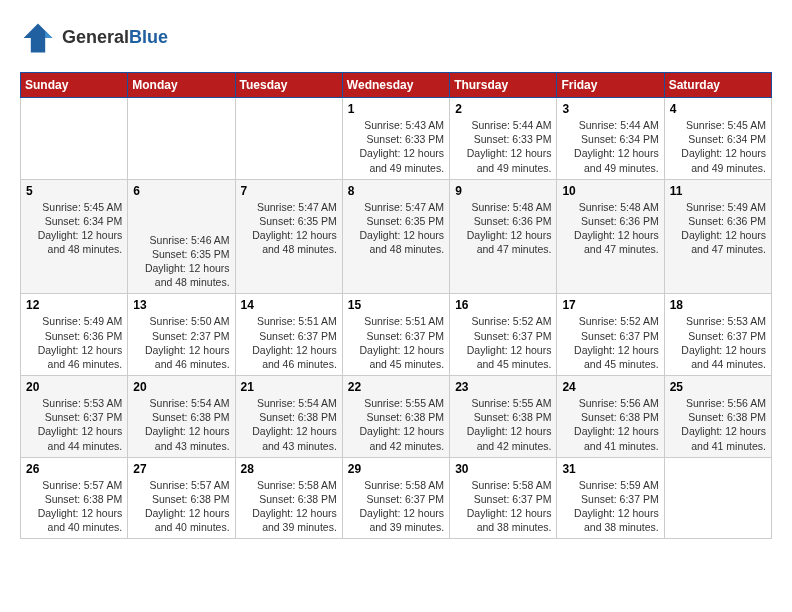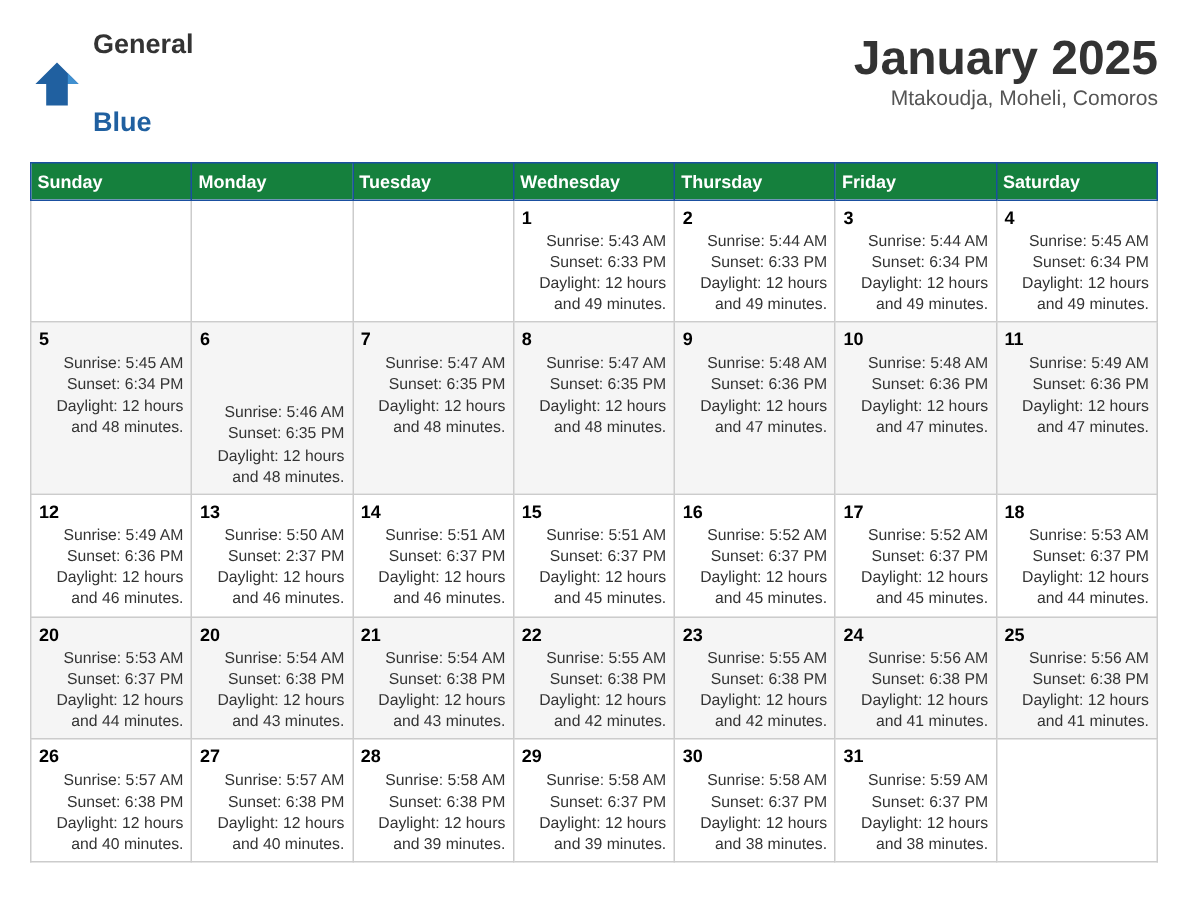--- a/index.html
+++ b/index.html
@@ -16,23 +16,22 @@
       align-items: flex-start;
       margin-bottom: 16px;
     }
     .logo {
       display: flex;
       align-items: center;
       gap: 6px;
     }
     .logo-text {
       display: flex;
-      flex-direction: column;
+      flex-direction: row;
       line-height: 1.1;
-      gap: 32px;
     }
     .logo-general {
       font-size: 18px;
       font-weight: bold;
       color: #333;
     }
     .logo-blue {
       font-size: 18px;
       font-weight: bold;
       color: #2060a0;
@@ -84,40 +83,36 @@
       color: #333;
       font-size: 10.5px;
       line-height: 1.35;
       text-align: right;
     }
     .empty-cell {
       background: #f9f9f9;
     }
     tr:nth-child(odd) td { background: #ffffff; }
     tr:nth-child(even) td { background: #f5f5f5; }
-    .calendar thead tr th { background: #15803d; margin-top: 30px; }
+    .calendar thead tr th { background: #b91c1c; margin-top: 30px; }
   </style>
 </head>
 <body>
 
 <div class="header">
   <div class="logo">
     <svg class="logo-icon" viewBox="0 0 40 40" xmlns="http://www.w3.org/2000/svg">
       <polygon points="20,4 36,20 28,20 28,36 12,36 12,20 4,20" fill="#2060a0"></polygon>
       <polygon points="20,4 36,20 28,20 28,12" fill="#4090d0"></polygon>
     </svg>
     <div class="logo-text">
       <span class="logo-general">General</span>
       <span class="logo-blue">Blue</span>
     </div>
   </div>
-  <div class="title-block">
-    <div class="calendar-title">January 2025</div>
-    <div class="calendar-subtitle">Mtakoudja, Moheli, Comoros</div>
-  </div>
 </div>
 
 <table class="calendar">
   <thead>
     <tr>
     <th>Sunday</th>
         <th>Monday</th>
         <th>Tuesday</th>
         <th>Wednesday</th>
         <th>Thursday</th>

